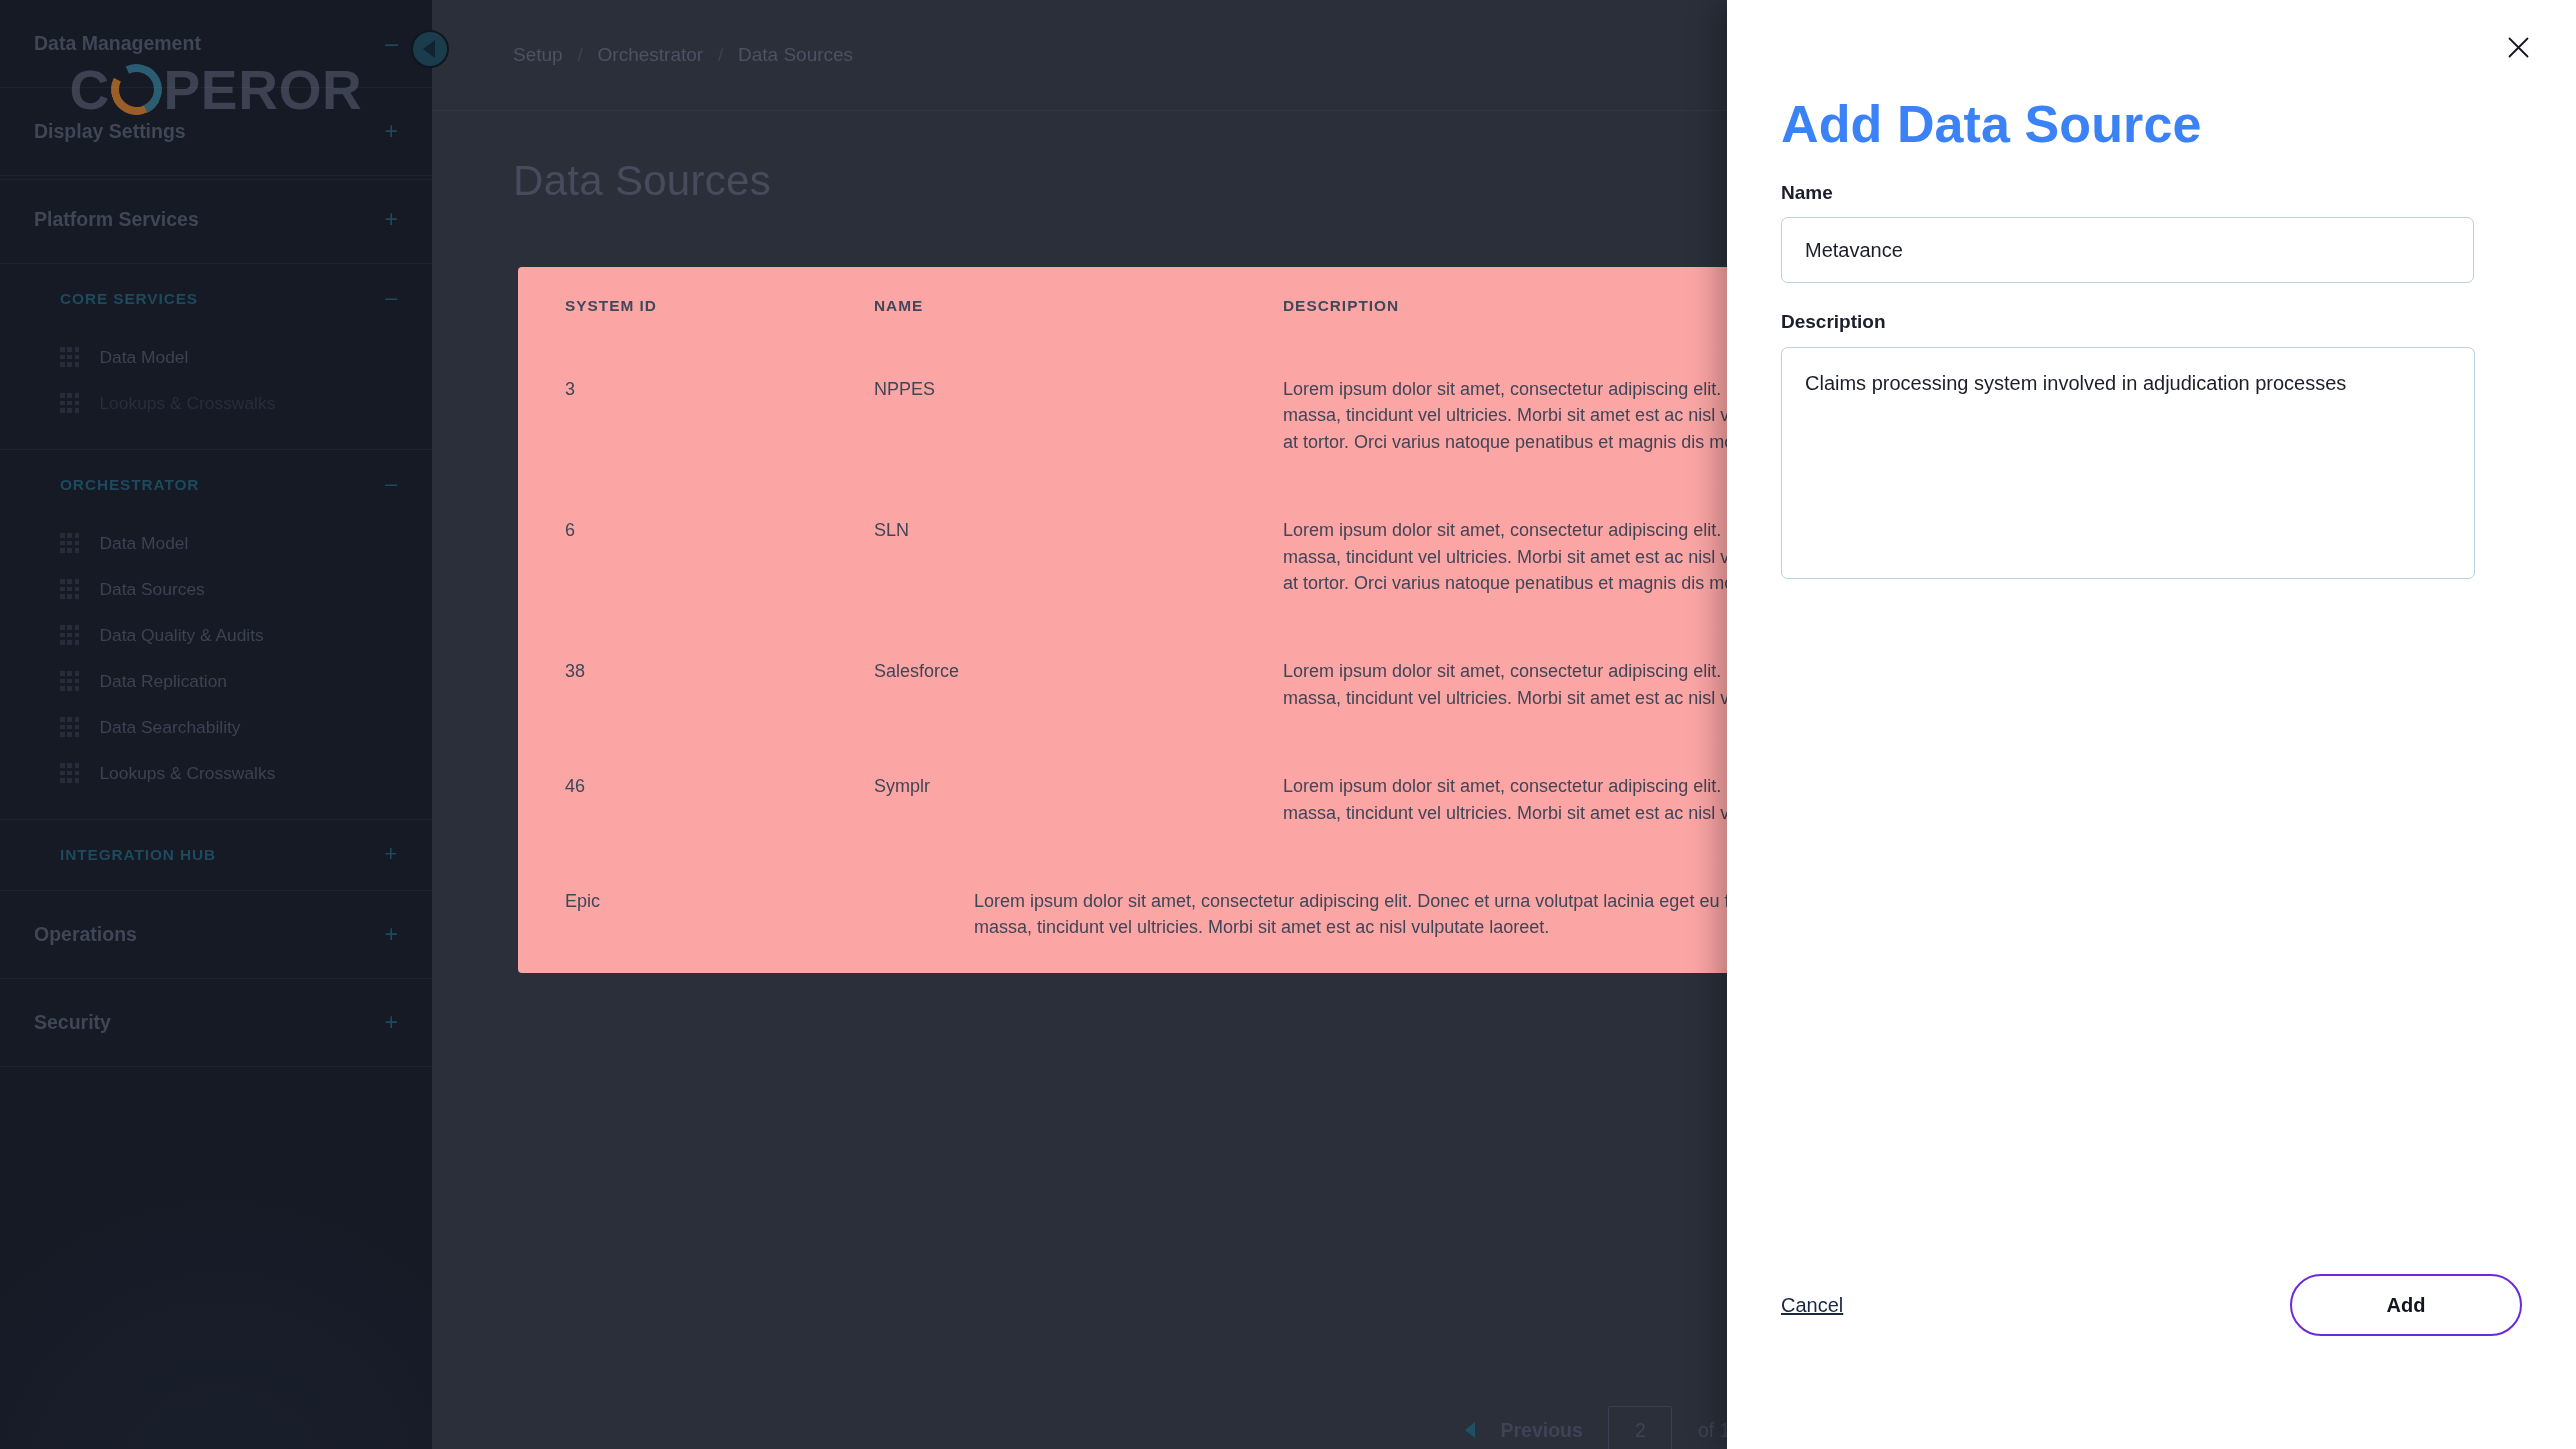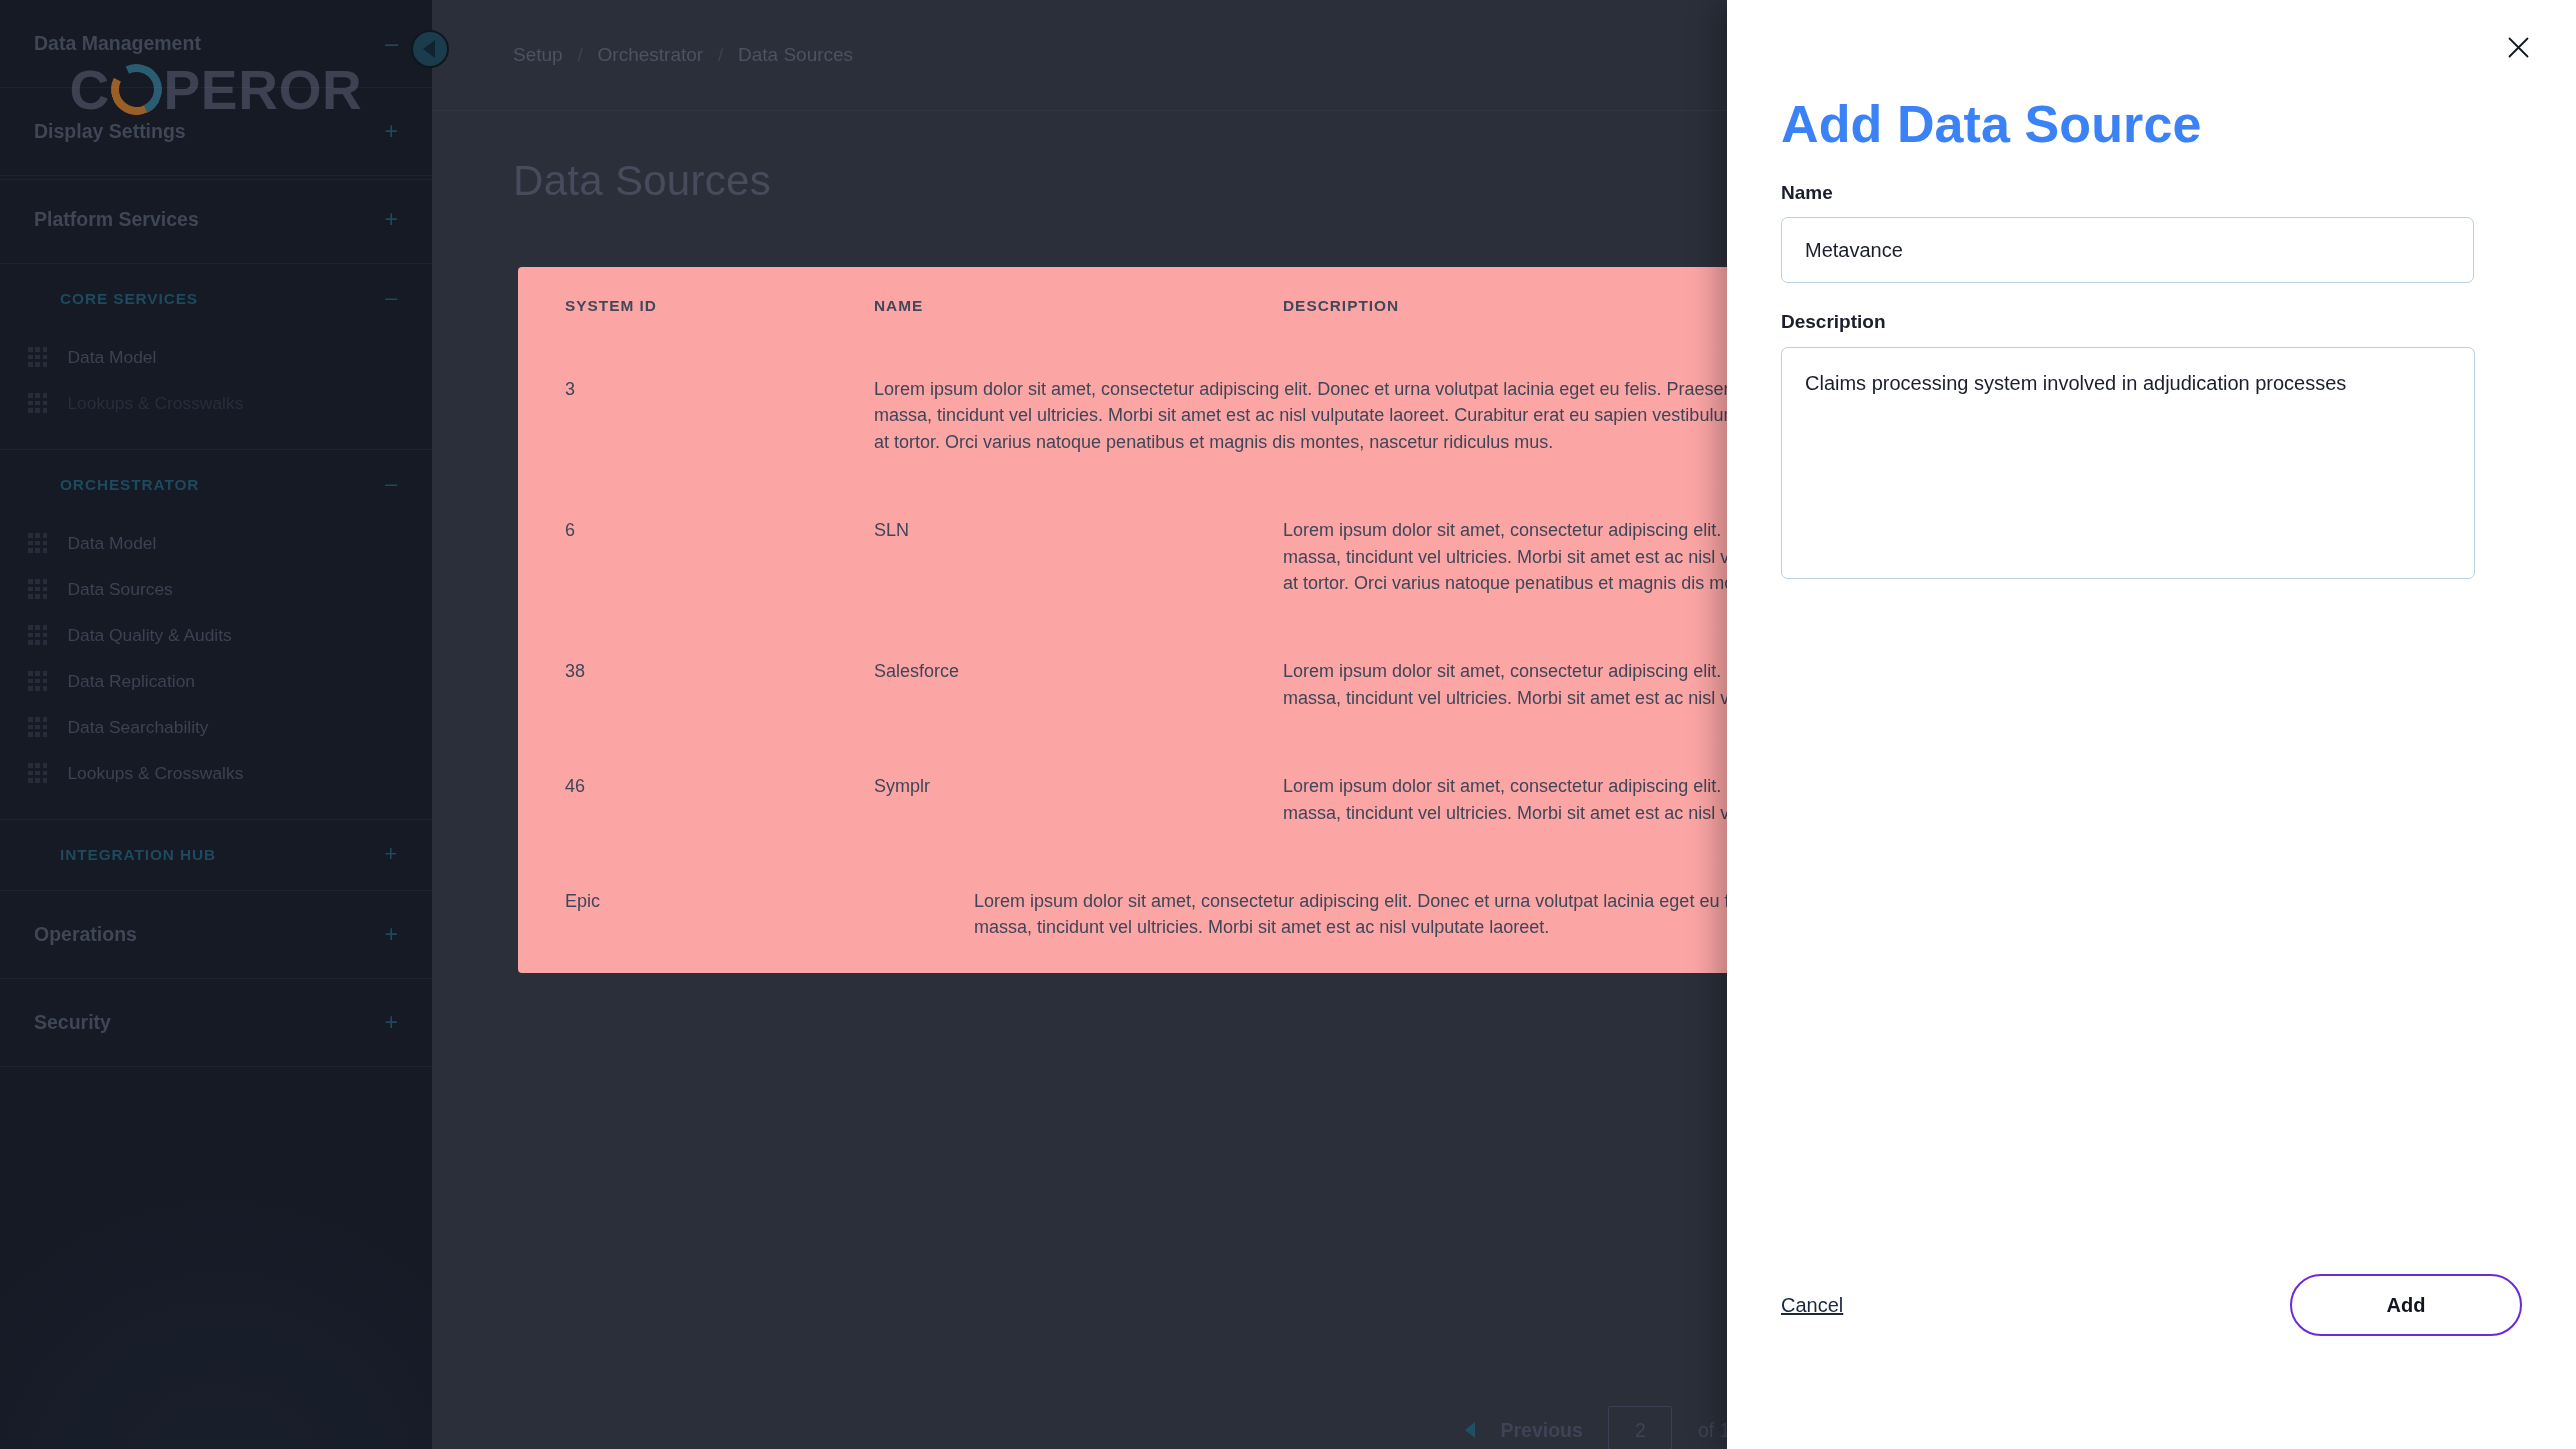--- a/index.html
+++ b/index.html
@@ -87,21 +87,21 @@
     font-size: 15.4px;
     font-weight: 700;
     letter-spacing: 0.9px;
     cursor: pointer;
   }
   .sub-head .toggle { font-size: 21.5px; font-weight: 400; line-height: 1; }
 
   .nav-item {
     display: flex; align-items: center;
     height: 46px;
-    padding-left: 28px;
+    padding-left: 60px;
     color: #3b4252;
     font-size: 17.4px;
     cursor: pointer;
   }
   .nav-item.dim { color: #272d3b; }
   .grid-icon {
     display: grid;
     grid-template-columns: repeat(3, 4.7px);
     grid-template-rows: repeat(3, 4.7px);
     gap: 2.7px;
@@ -515,20 +515,21 @@
 
     <section id="table-card">
       <div class="t-row t-head" id="table-head">
           <div class="cell c-id">SYSTEM ID</div>
           <div class="cell c-name">NAME</div>
           <div class="cell c-desc">DESCRIPTION</div>
         </div>
       <div id="table-body">
           <div class="t-row t-body-row">
             <div class="cell c-id">3</div>
+            <div class="cell c-name">NPPES</div>
             <div class="cell c-desc">Lorem ipsum dolor sit amet, consectetur adipiscing elit. Donec et urna volutpat lacinia eget eu felis. Praesent quis lorem ac, fringilla a nibh. Sed enim massa, tincidunt vel ultricies. Morbi sit amet est ac nisl vulputate laoreet. Curabitur erat eu sapien vestibulum tempor. Vestibulum pharetra, nisi euismod at tortor. Orci varius natoque penatibus et magnis dis montes, nascetur ridiculus mus.</div>
           </div>
           <div class="t-row t-body-row">
             <div class="cell c-id">6</div>
             <div class="cell c-name">SLN</div>
             <div class="cell c-desc">Lorem ipsum dolor sit amet, consectetur adipiscing elit. Donec et urna volutpat lacinia eget eu felis. Praesent quis lorem ac, fringilla a nibh. Sed enim massa, tincidunt vel ultricies. Morbi sit amet est ac nisl vulputate laoreet. Curabitur erat eu sapien vestibulum tempor. Vestibulum pharetra, nisi euismod at tortor. Orci varius natoque penatibus et magnis dis montes, nascetur ridiculus mus.</div>
           </div>
           <div class="t-row t-body-row">
             <div class="cell c-id">38</div>
             <div class="cell c-name">Salesforce</div>

